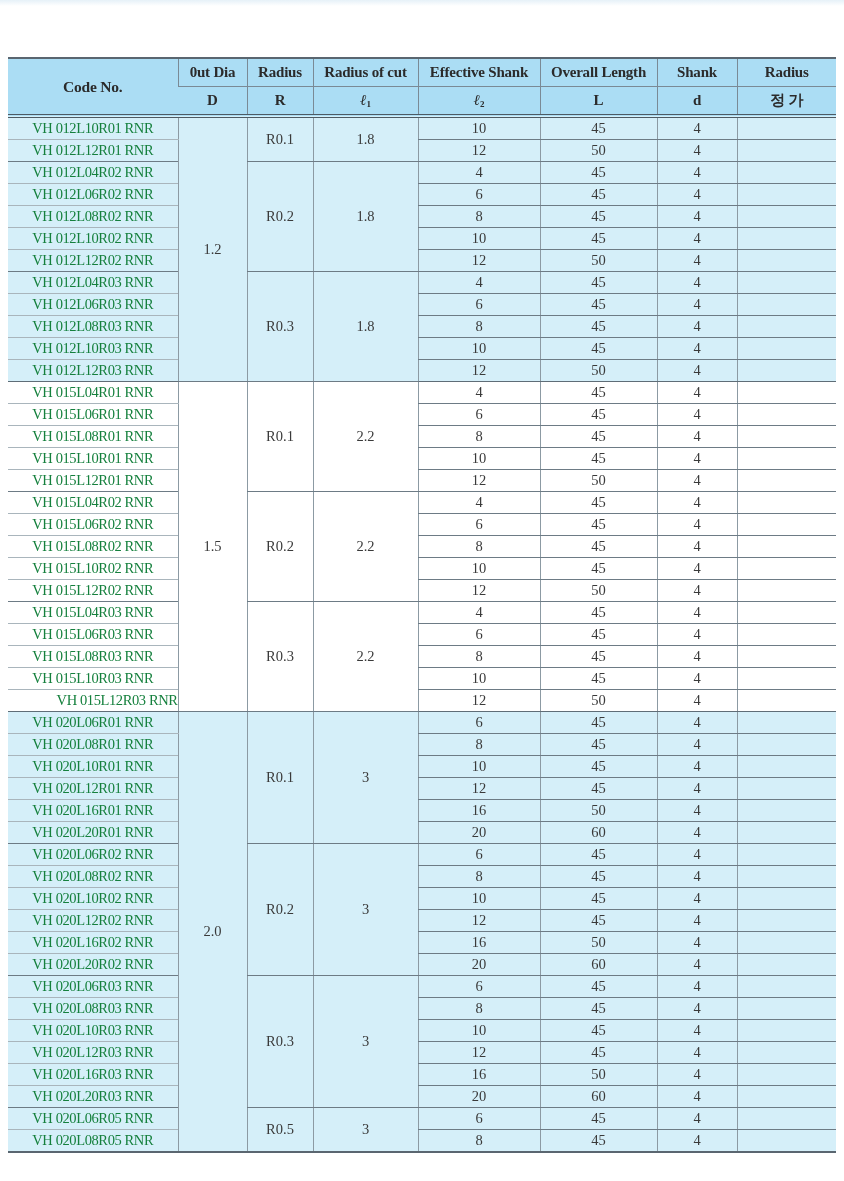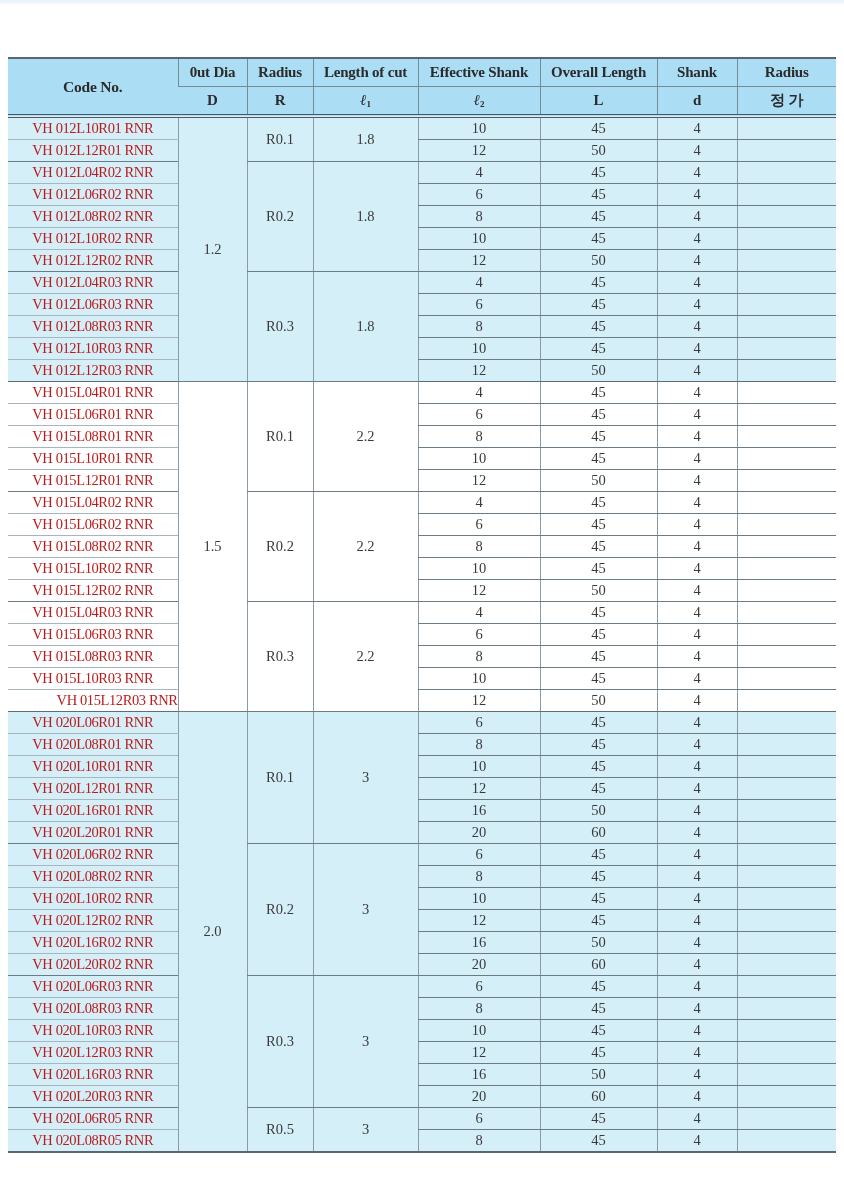--- a/index.html
+++ b/index.html
@@ -42,21 +42,21 @@
     text-align: center;
     border-left: 1px solid #8c9aa3;
     border-bottom: 1px solid #6d7b85;
     line-height: 21px;
     white-space: nowrap;
   }
   table.spec td.code {
     border-left: none;
     border-bottom: 1px solid #a9b5bc;
     letter-spacing: -0.4px;
-    color: #b91c1c;
+    color: #15803d;
   }
   table.spec td.code.last { border-bottom: 1px solid #6d7b85; }
   table.spec td.merged { vertical-align: middle; }
   tr.g-blue td { background: #d5eff9; }
   tr.g-white td { background: #ffffff; }
   .sub1 { font-size: 9px; vertical-align: -2px; }
   .ell { font-style: italic; font-weight: bold; }
 </style>
 </head>
 <body>
@@ -72,21 +72,21 @@
     <col style="width:122px">
     <col style="width:117px">
     <col style="width:80px">
     <col style="width:99px">
   </colgroup>
   <thead>
     <tr>
       <th rowspan="2" class="code-h" style="border-bottom:4px double #4d5a63;margin-top:34px;">Code No.</th>
       <th>0ut Dia</th>
       <th>Radius</th>
-      <th>Length of cut</th>
+      <th>Radius of cut</th>
       <th>Effective Shank</th>
       <th>Overall Length</th>
       <th>Shank</th>
       <th>Radius</th>
     </tr>
     <tr class="sub">
       <th>D</th>
       <th>R</th>
       <th><span class="ell">ℓ</span><span class="sub1">1</span></th>
       <th><span class="ell">ℓ</span><span class="sub1">2</span></th>

